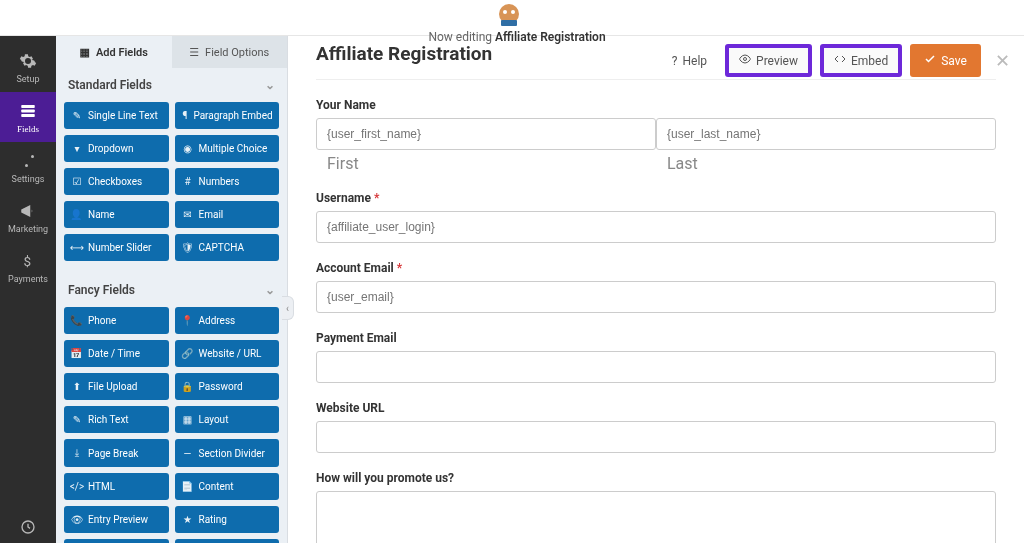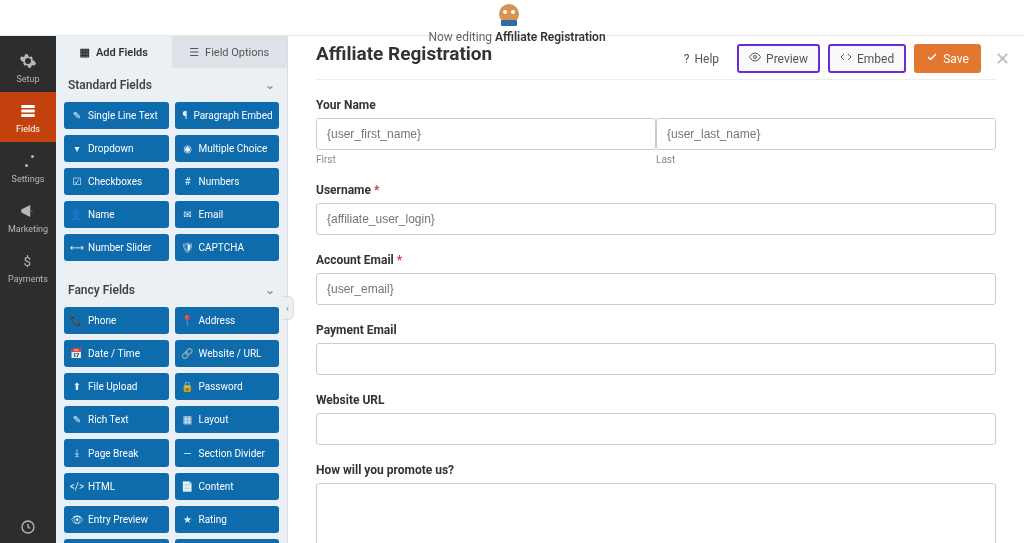--- a/index.html
+++ b/index.html
@@ -28,21 +28,21 @@
     width: 56px;
     padding: 10px 0 8px;
     display: flex;
     flex-direction: column;
     align-items: center;
     gap: 4px;
     color: #b8b8b8;
     cursor: pointer;
     font-size: 9px;
   }
-  .sidenav-item.active { background: #c2410c; color: #fff; }
+  .sidenav-item.active { background: #4c1d95; color: #fff; font-family: Liberation Serif, serif; }
   .sidenav-item svg { width: 18px; height: 18px; }
   .sidenav-bottom {
     position: absolute;
     bottom: 8px; left: 0; width: 56px;
     display: flex; justify-content: center;
     color: #b8b8b8;
   }
   
   .topbar {
     position: absolute;
@@ -55,21 +55,21 @@
     z-index: 3;
     flex-direction: column;
   }
   .topbar-logo { width: 36px; height: 30px; margin-right: 16px; display:flex;align-items:center;justify-content:center; }
   .topbar-text { font-size: 12px; color: #666; }
   .topbar-text b { color: #333; font-weight: 600; }
   .topbar-actions { margin-left: auto; display: flex; align-items: center; gap: 8px; padding-right: 8px; }
   .topbar-btn {
     display: flex; align-items: center; gap: 5px;
     padding: 5px 10px;
-    border: 2px solid #6d28d9;
+    border: 4px solid #6d28d9;
     border-radius: 3px;
     background: #fafafa;
     font-size: 12px; color: #555;
     cursor: pointer;
   }
   .topbar-btn.naked { border: none; background: none; }
   .topbar-btn.primary { background: #e27730; border-color: #e27730; color: #fff; }
   .topbar-close { color: #bbb; cursor: pointer; padding: 0 6px; font-size: 18px; }
   
   .panel {
@@ -142,21 +142,21 @@
     width: 100%;
     border: 1px solid #ccc;
     border-radius: 3px;
     padding: 8px 10px;
     font-size: 12px;
     color: #888;
     background: #fff;
   }
   .ffield textarea { height: 68px; resize: none; }
   .name-row { display: grid; grid-template-columns: 1fr 1fr; }
-  .sublabel { font-size: 10px; color: #888; margin-top: 4px; }
+  .sublabel { font-size: 16px; color: #888; margin-top: 4px; margin-left: 11px; }
   .panel-scroll { height: 475px; overflow-y: auto; }
 </style>
 </head>
 <body>
 
 <div class="topbar">
   <div class="topbar-logo">
     <svg viewBox="0 0 36 30">
         <circle cx="18" cy="14" r="10" fill="#d89456"></circle>
         <circle cx="14" cy="12" r="2" fill="#fff"></circle>

